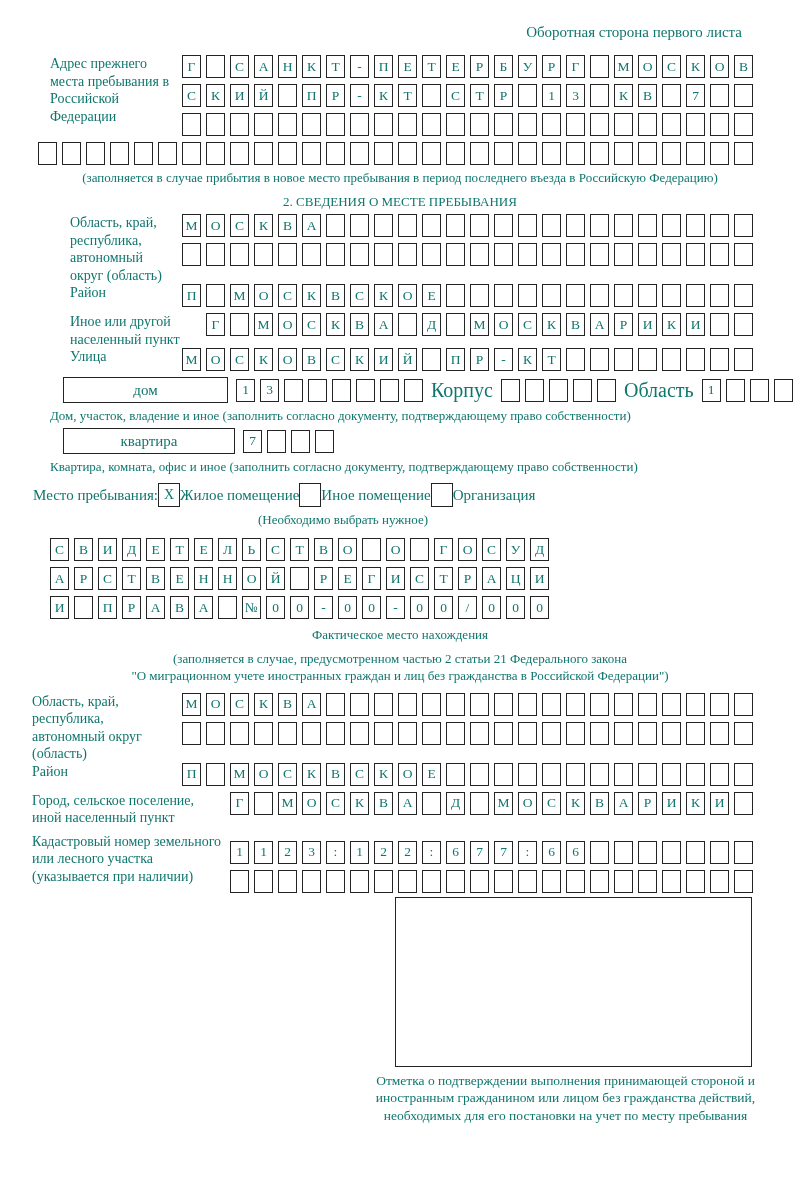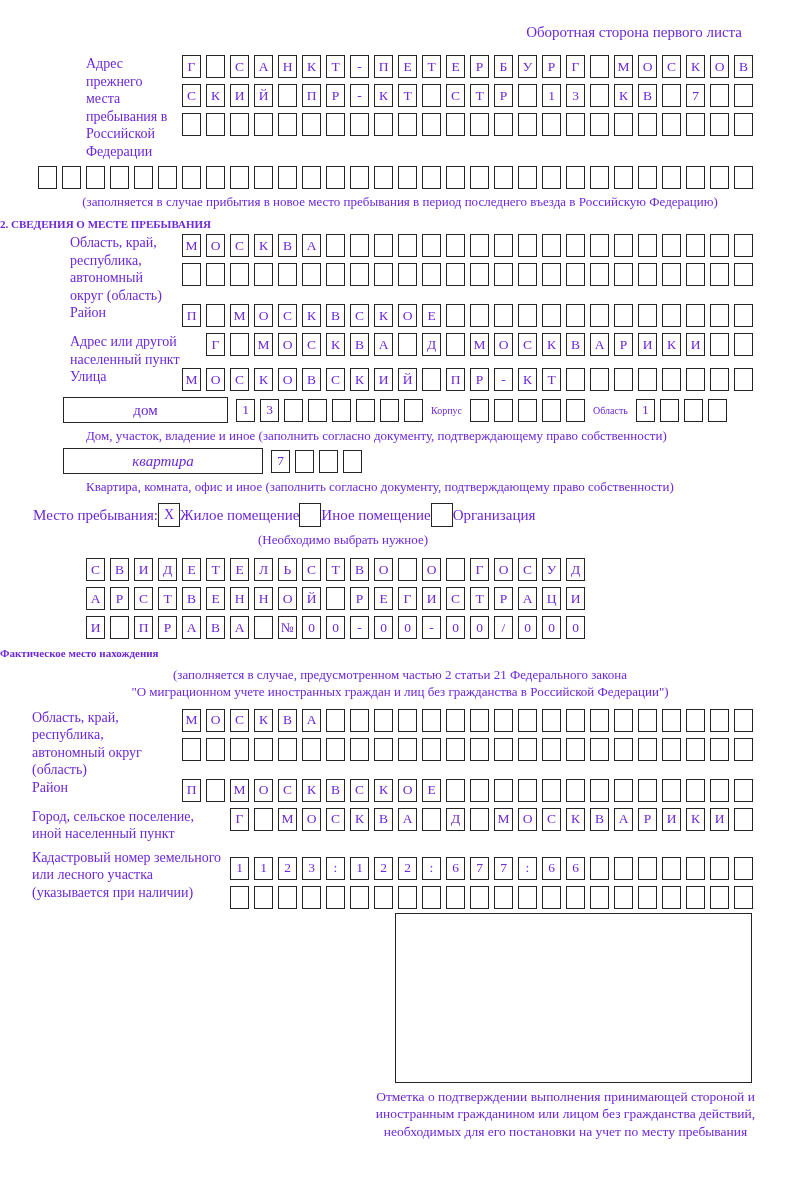--- a/index.html
+++ b/index.html
@@ -1,43 +1,43 @@
 <!DOCTYPE html>
 <html><head>
 <meta charset="utf-8">
 <style>
   html,body { margin:0; padding:0; background:#ffffff; }
   .page {
     position:relative; width:800px; height:1180px; background:#fff;
-    font-family:"Liberation Serif","DejaVu Serif",serif; color:#6d28d9;
+    font-family:"Liberation Serif","DejaVu Serif",serif; color:#0f766e;
     overflow:hidden;
   }
   .page-note { margin:24px 58px 0 0; text-align:right; font-size:15px; }
   .frow { display:flex; align-items:flex-start; justify-content:space-between; padding-right:47px; }
   .flabel { flex:1 1 auto; font-size:14px; line-height:1.25; padding-right:8px; }
-  .pl66 { padding-left:86px; } .pl70 { padding-left:70px; } .pl32 { padding-left:32px; }
+  .pl66 { padding-left:50px; } .pl70 { padding-left:70px; } .pl32 { padding-left:32px; }
   .rows { display:flex; flex-direction:column; gap:6px; flex:0 0 auto; }
   .box-row { display:flex; gap:5px; flex:0 0 auto; }
   .cell {
     box-sizing:border-box; flex:0 0 auto; width:19px; height:23px;
     border:1.6px solid #242424; display:flex; align-items:center; justify-content:center;
     font-size:13.5px; font-family:"Liberation Serif","DejaVu Serif",serif; background:#fff;
   }
   .full-row { justify-content:flex-end; margin:6px 47px 0 0; }
   .caption { font-size:13px; margin-top:5px; }
   .center { text-align:center; }
-  .sec-title { font-size:11px; font-weight:bold; text-align:left; margin-top:8px; }
+  .sec-title { font-size:13px; font-weight:normal; text-align:center; margin-top:8px; }
   .mt4{margin-top:4px;} .mt6{margin-top:6px;} .mt8{margin-top:8px;} .mt10{margin-top:10px;} .mt14{margin-top:14px;}
   .inline-row { display:flex; align-items:center; margin-left:32px;padding-left:31px; }
   .named-box {
     box-sizing:border-box; border:1.6px solid #242424; height:26px;
     display:flex; align-items:center; justify-content:center; font-size:15px; background:#fff;
   }
-  .house-box { width:165px; } .apt-box { width:200px;font-style:italic; }
-  .inline-label { font-size:10px; margin:0 8px; white-space:nowrap; }
+  .house-box { width:165px; } .apt-box { width:172px; }
+  .inline-label { font-size:20px; margin:0 8px; white-space:nowrap; }
   .cells-inline { display:flex; gap:5px; margin-left:8px; }
   .checkbox {
     box-sizing:border-box; width:22px; height:24px; border:1.6px solid #242424;
     display:flex; align-items:center; justify-content:center; font-size:14px; background:#fff; flex:0 0 auto;
   }
   .stay-row { display:flex; align-items:center; margin-left:33px; font-size:15px; }
   .stay-note { width:620px; margin-left:33px; text-align:center; font-size:13px; margin-top:5px; }
   .fact-note { font-size:13px; text-align:center; line-height:1.3; }
   .stamp-box {
     box-sizing:border-box; margin:4px 0 0 395px; width:357px; height:170px;
@@ -254,21 +254,21 @@
         <span class="cell"></span>
         <span class="cell"></span>
         <span class="cell"></span>
         <span class="cell"></span>
         <span class="cell"></span>
         <span class="cell"></span>
       </div>
   </div>
 
   <div class="frow pl70 mt6">
-    <div class="flabel">Адрес или другой населенный пункт</div>
+    <div class="flabel">Иное или другой населенный пункт</div>
     <div class="box-row">
         <span class="cell">Г</span>
         <span class="cell"></span>
         <span class="cell">М</span>
         <span class="cell">О</span>
         <span class="cell">С</span>
         <span class="cell">К</span>
         <span class="cell">В</span>
         <span class="cell">А</span>
         <span class="cell"></span>

